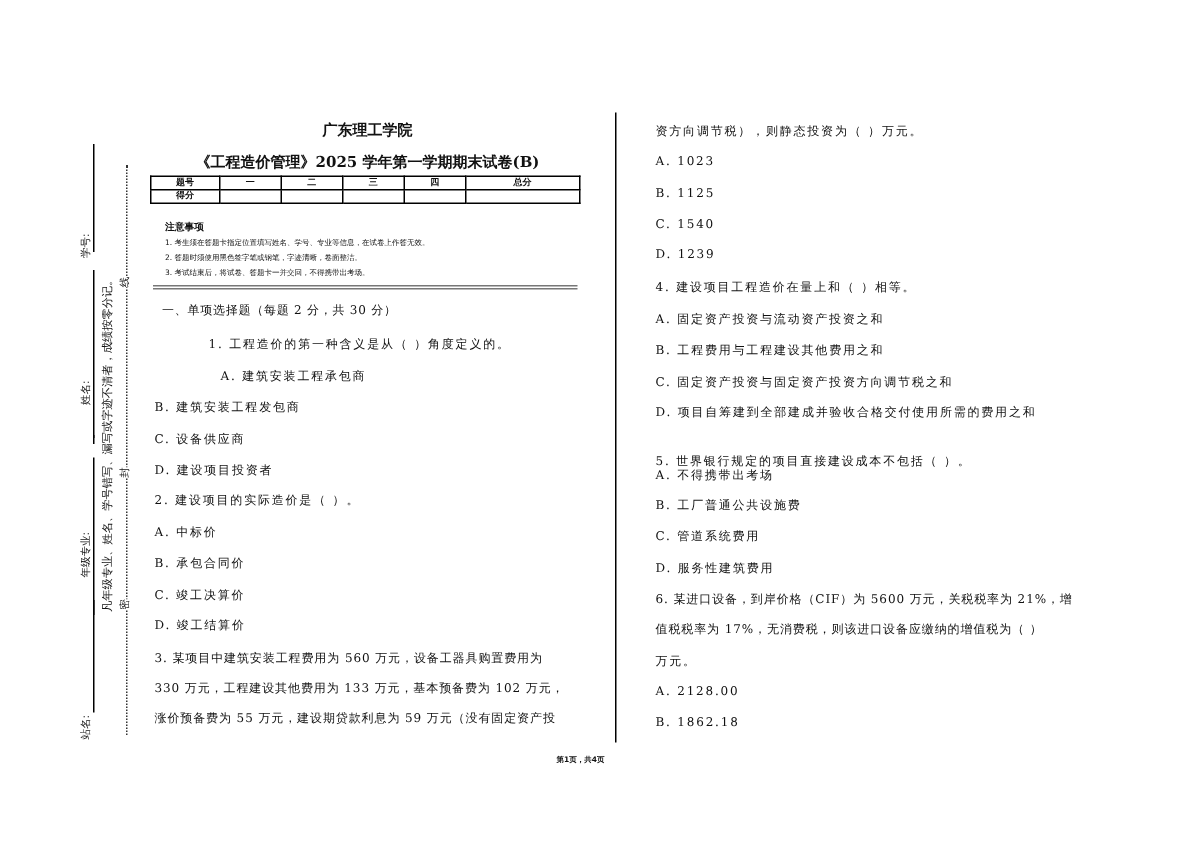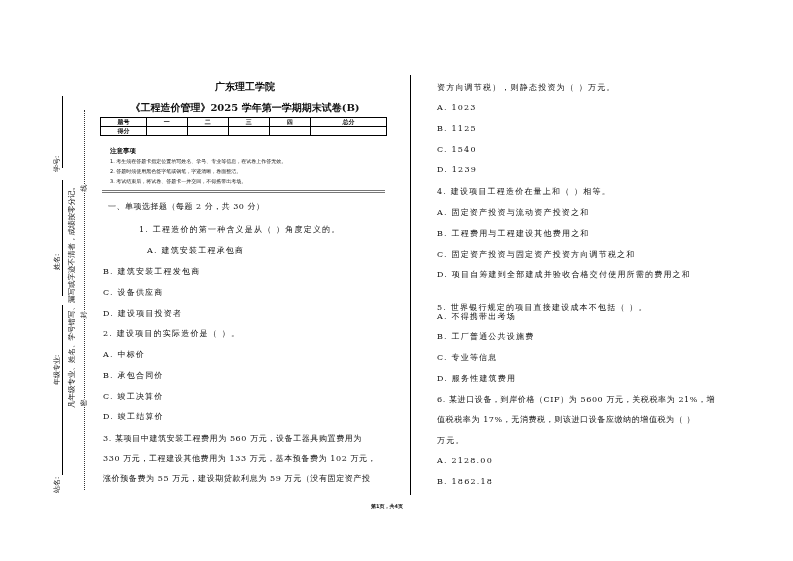--- a/index.html
+++ b/index.html
@@ -102,21 +102,21 @@
 <div class="abs q rc" style="top:145px;">C. 1540</div>
 <div class="abs q rc" style="top:165px;">D. 1239</div>
 <div class="abs q rc" style="top:186px;">4. 建设项目工程造价在量上和（   ）相等。</div>
 <div class="abs q rc" style="top:207px;">A. 固定资产投资与流动资产投资之和</div>
 <div class="abs q rc" style="top:228px;text-align:right;">B. 工程费用与工程建设其他费用之和</div>
 <div class="abs q rc" style="top:249px;">C. 固定资产投资与固定资产投资方向调节税之和</div>
 <div class="abs q rc" style="top:269px;">D. 项目自筹建到全部建成并验收合格交付使用所需的费用之和</div>
 <div class="abs q rc" style="top:290px;margin-top:12px;">5. 世界银行规定的项目直接建设成本不包括（   ）。</div>
 <div class="abs q rc" style="top:311px;">A. 不得携带出考场</div>
 <div class="abs q rc" style="top:331px;">B. 工厂普通公共设施费</div>
-<div class="abs q rc" style="top:352px;">C. 专业等信息</div>
+<div class="abs q rc" style="top:352px;">C. 管道系统费用</div>
 <div class="abs q rc" style="top:373px;">D. 服务性建筑费用</div>
 <div class="abs q rc" style="top:394px;letter-spacing:0.6px;">6. 某进口设备，到岸价格（CIF）为 5600 万元，关税税率为 21%，增</div>
 <div class="abs q rc" style="top:414px;letter-spacing:0.6px;">值税税率为 17%，无消费税，则该进口设备应缴纳的增值税为（   ）</div>
 <div class="abs q rc" style="top:435px;">万元。</div>
 <div class="abs q rc" style="top:456px;">A. 2128.00</div>
 <div class="abs q rc" style="top:477px;">B. 1862.18</div>
 
 <div class="abs footer">第1页，共4页</div>
 
 </body></html>

